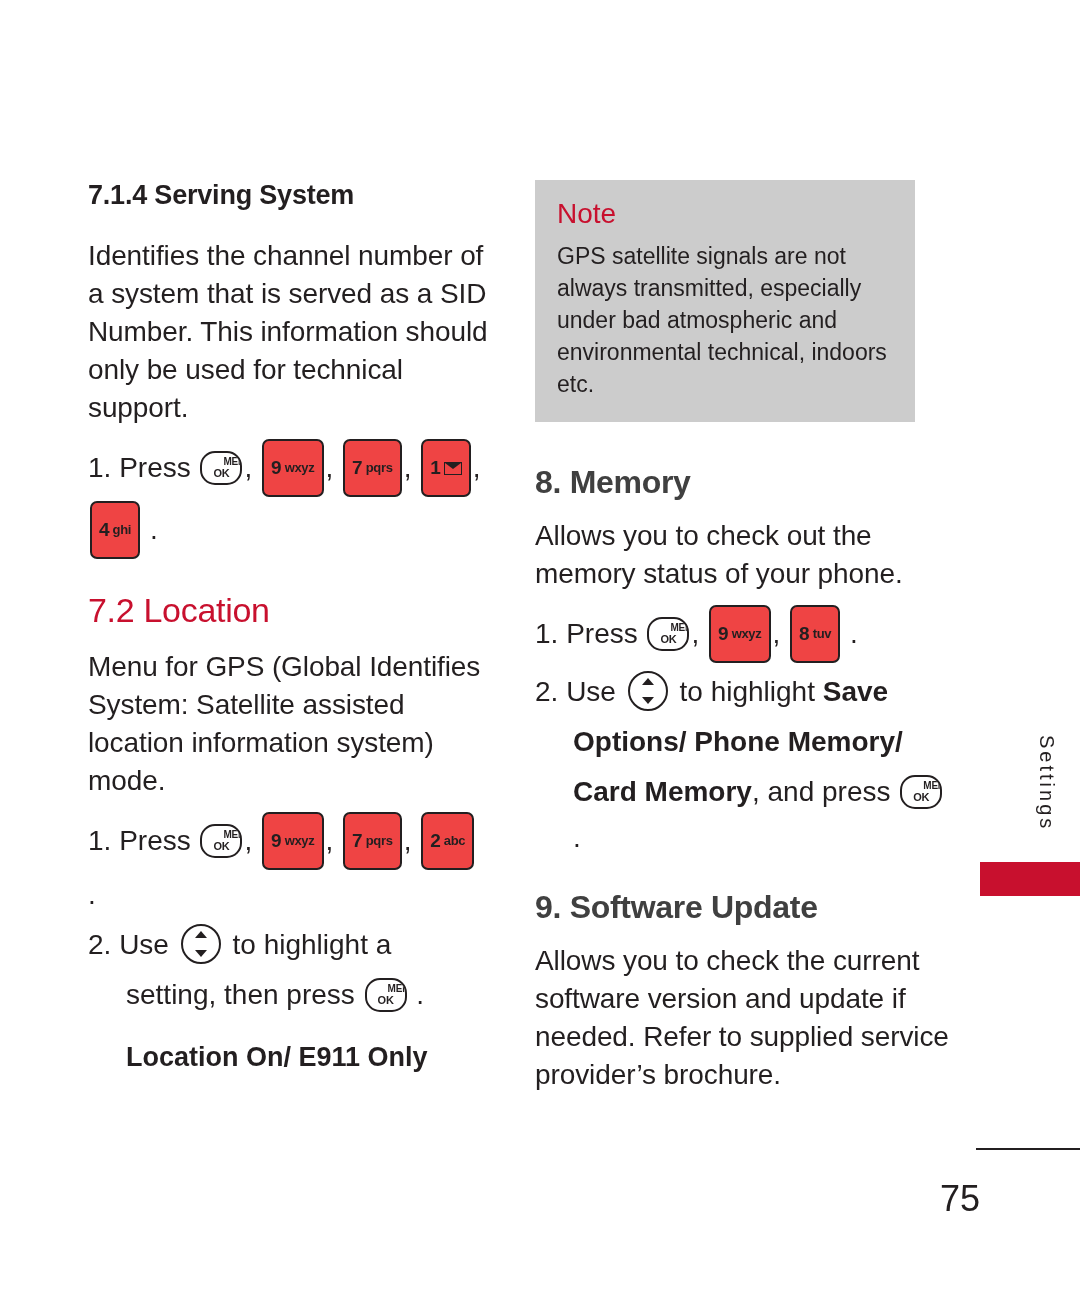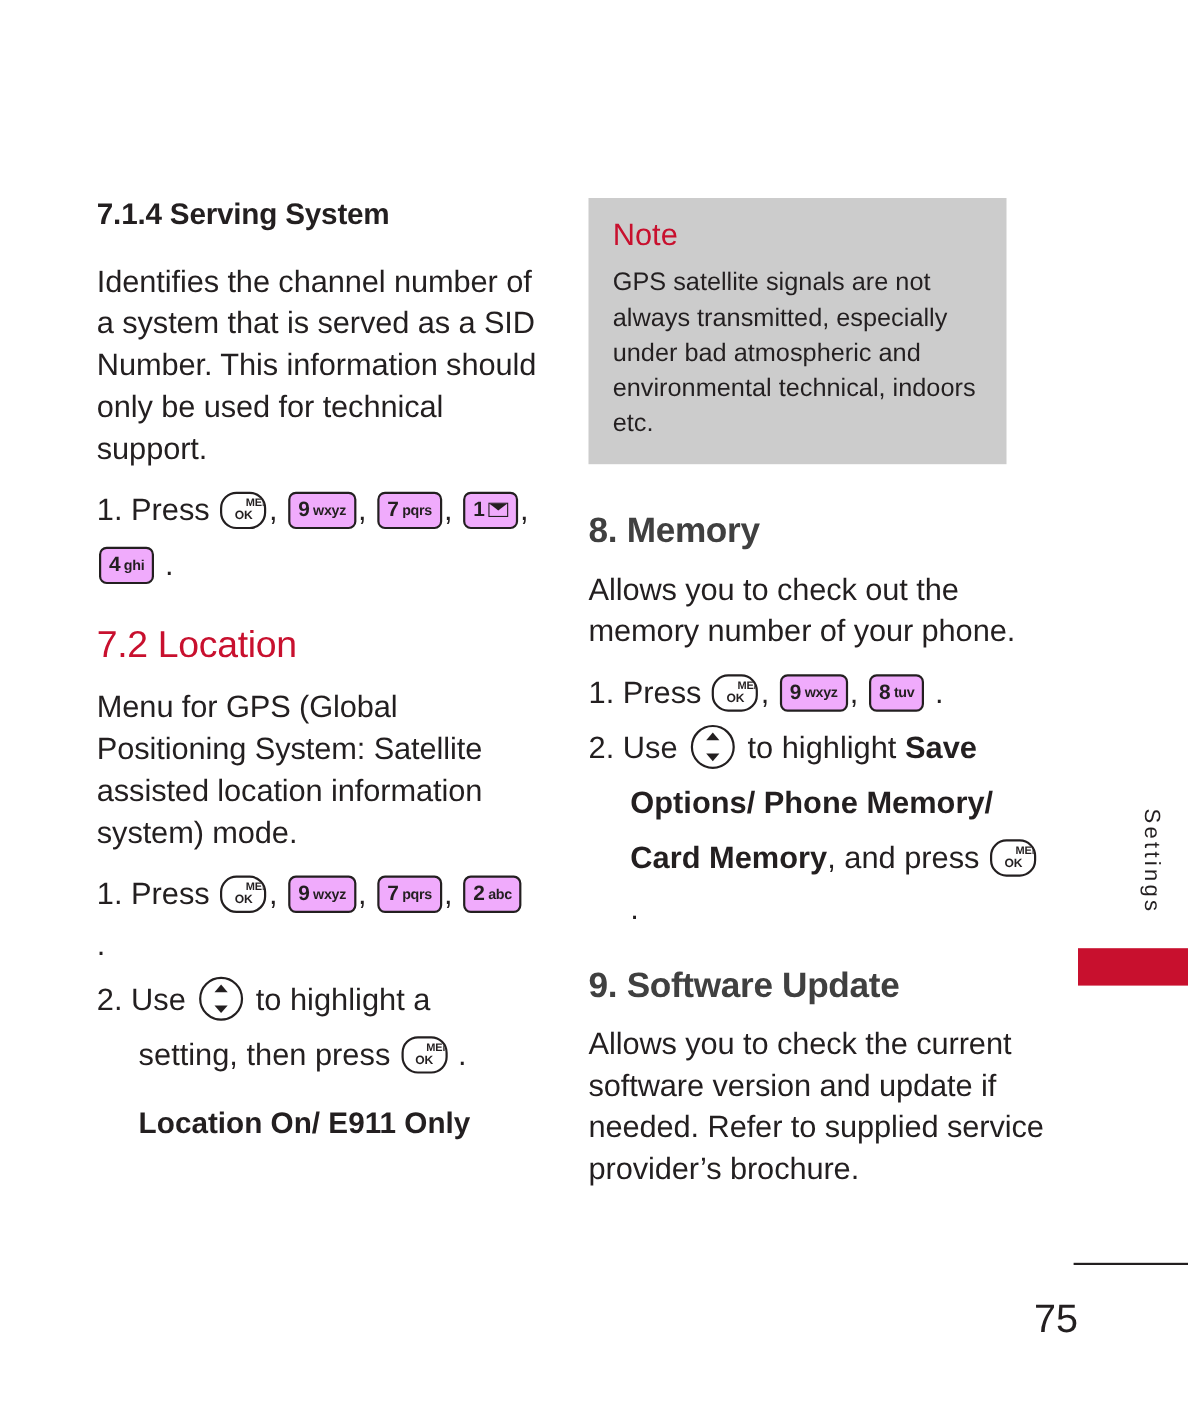--- a/index.html
+++ b/index.html
@@ -93,24 +93,24 @@
   }
   .bold {
     font-weight: bold;
   }
   
   .key {
     display: inline-block;
     vertical-align: middle;
     border: 2px solid #231f20;
     border-radius: 7px;
-    background: #f0abfc;
+    background: #ef4444;
     height: 30px;
     line-height: 30px;
-    padding: 0 7px;
+    padding: 12px 7px;
     margin: 0 2px;
     font-size: 0;
     white-space: nowrap;
     position: relative;
     top: -2px;
   }
   .key .num {
     font-size: 19px;
     font-weight: bold;
     vertical-align: middle;
@@ -262,21 +262,21 @@
       </span>,
     </div>
     <div class="step">
       <span class="key">
         <span class="num">4</span><span class="letters">ghi</span>
       </span> .
     </div>
 
     <h2 class="red-head">7.2 Location</h2>
 
-    <p class="body-text">Menu for GPS (Global Positioning System: Satellite assisted location information system) mode.</p>
+    <p class="body-text">Menu for GPS (Global Identifies System: Satellite assisted location information system) mode.</p>
 
     <div class="step">
       <span>1. Press</span>
       <span class="key-menuok">
         <span class="m">MENU</span>
         <span class="o">OK</span>
       </span>,
       <span class="key">
         <span class="num">9</span><span class="letters">wxyz</span>
       </span>,
@@ -307,21 +307,21 @@
 
   <div class="col-right">
 
     <div class="note-box">
       <div class="note-title">Note</div>
       <p class="note-body">GPS satellite signals are not always transmitted, especially under bad atmospheric and environmental technical, indoors etc.</p>
     </div>
 
     <h2 class="red-head-big" style="margin-top:42px;">8. Memory</h2>
 
-    <p class="body-text">Allows you to check out the memory number of your phone.</p>
+    <p class="body-text">Allows you to check out the memory status of your phone.</p>
 
     <div class="step">
       <span>1. Press</span>
       <span class="key-menuok">
         <span class="m">MENU</span>
         <span class="o">OK</span>
       </span>,
       <span class="key">
         <span class="num">9</span><span class="letters">wxyz</span>
       </span>,

